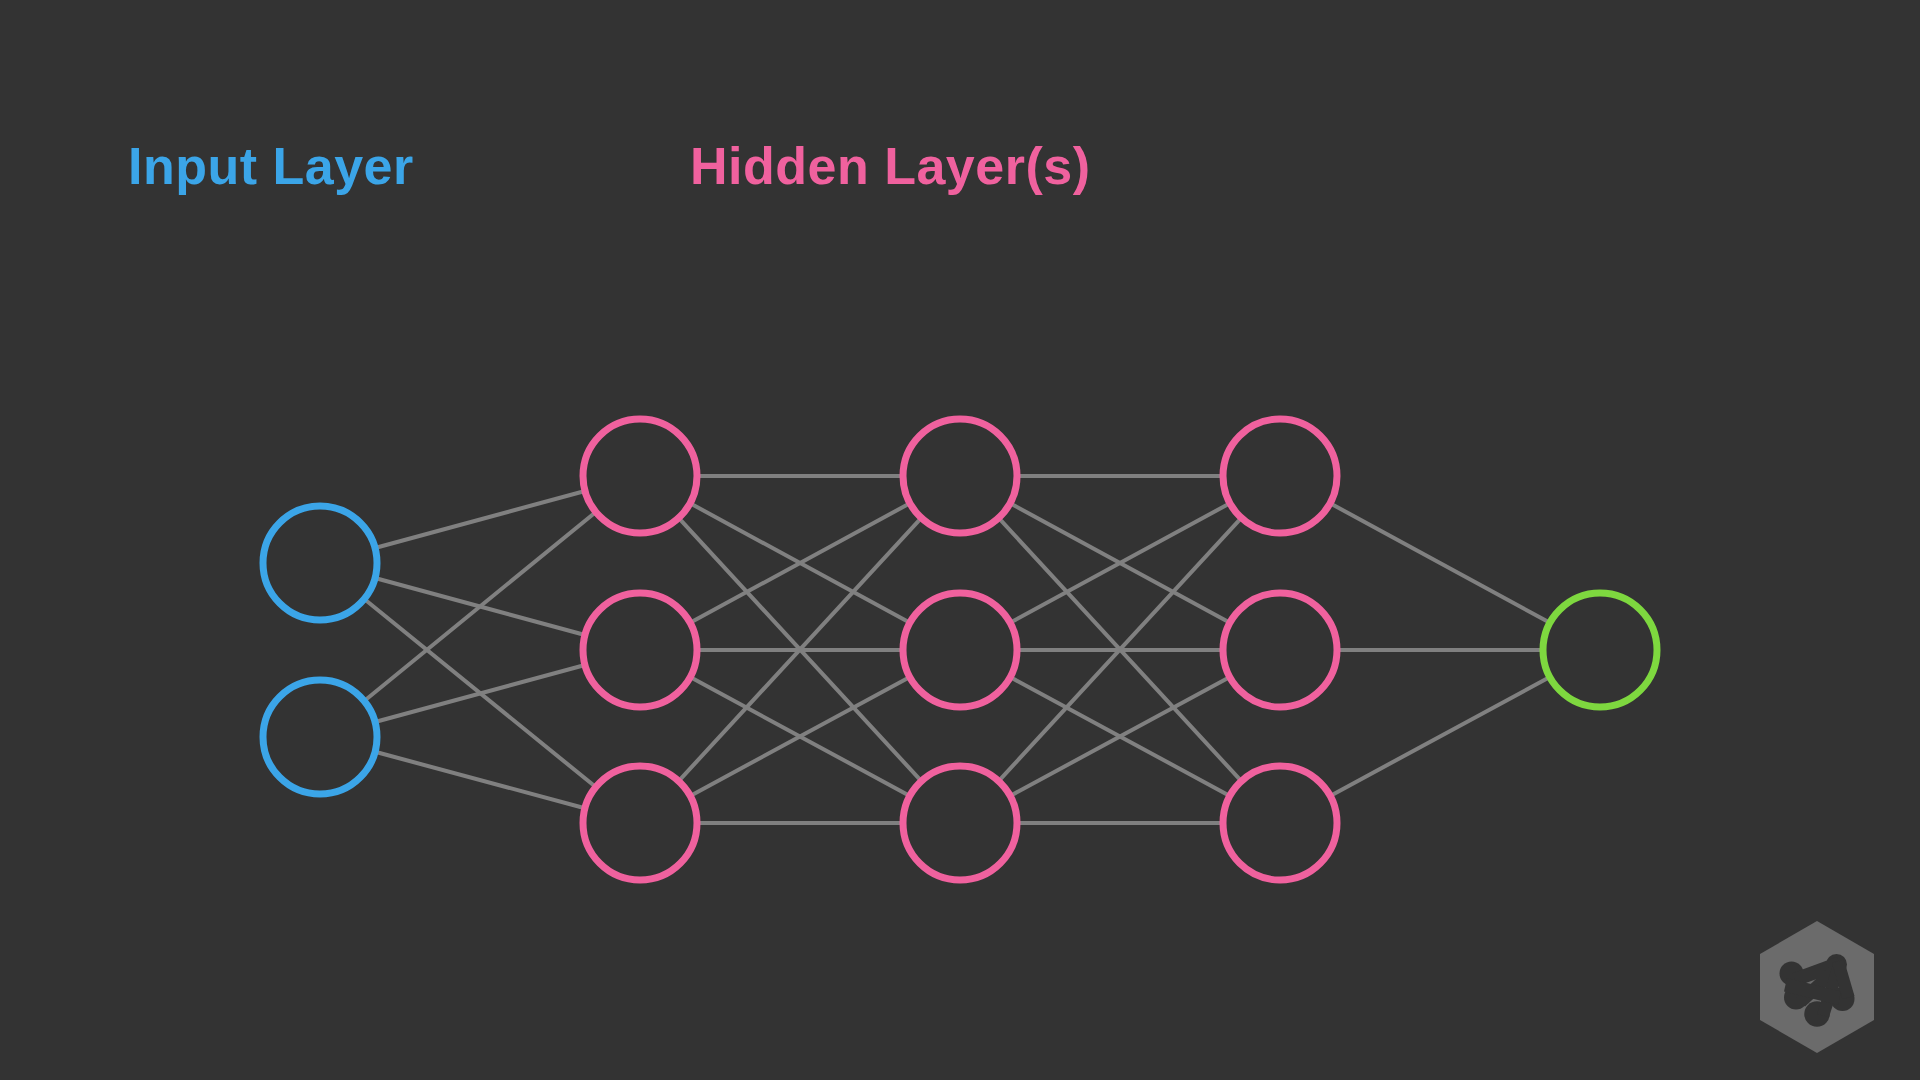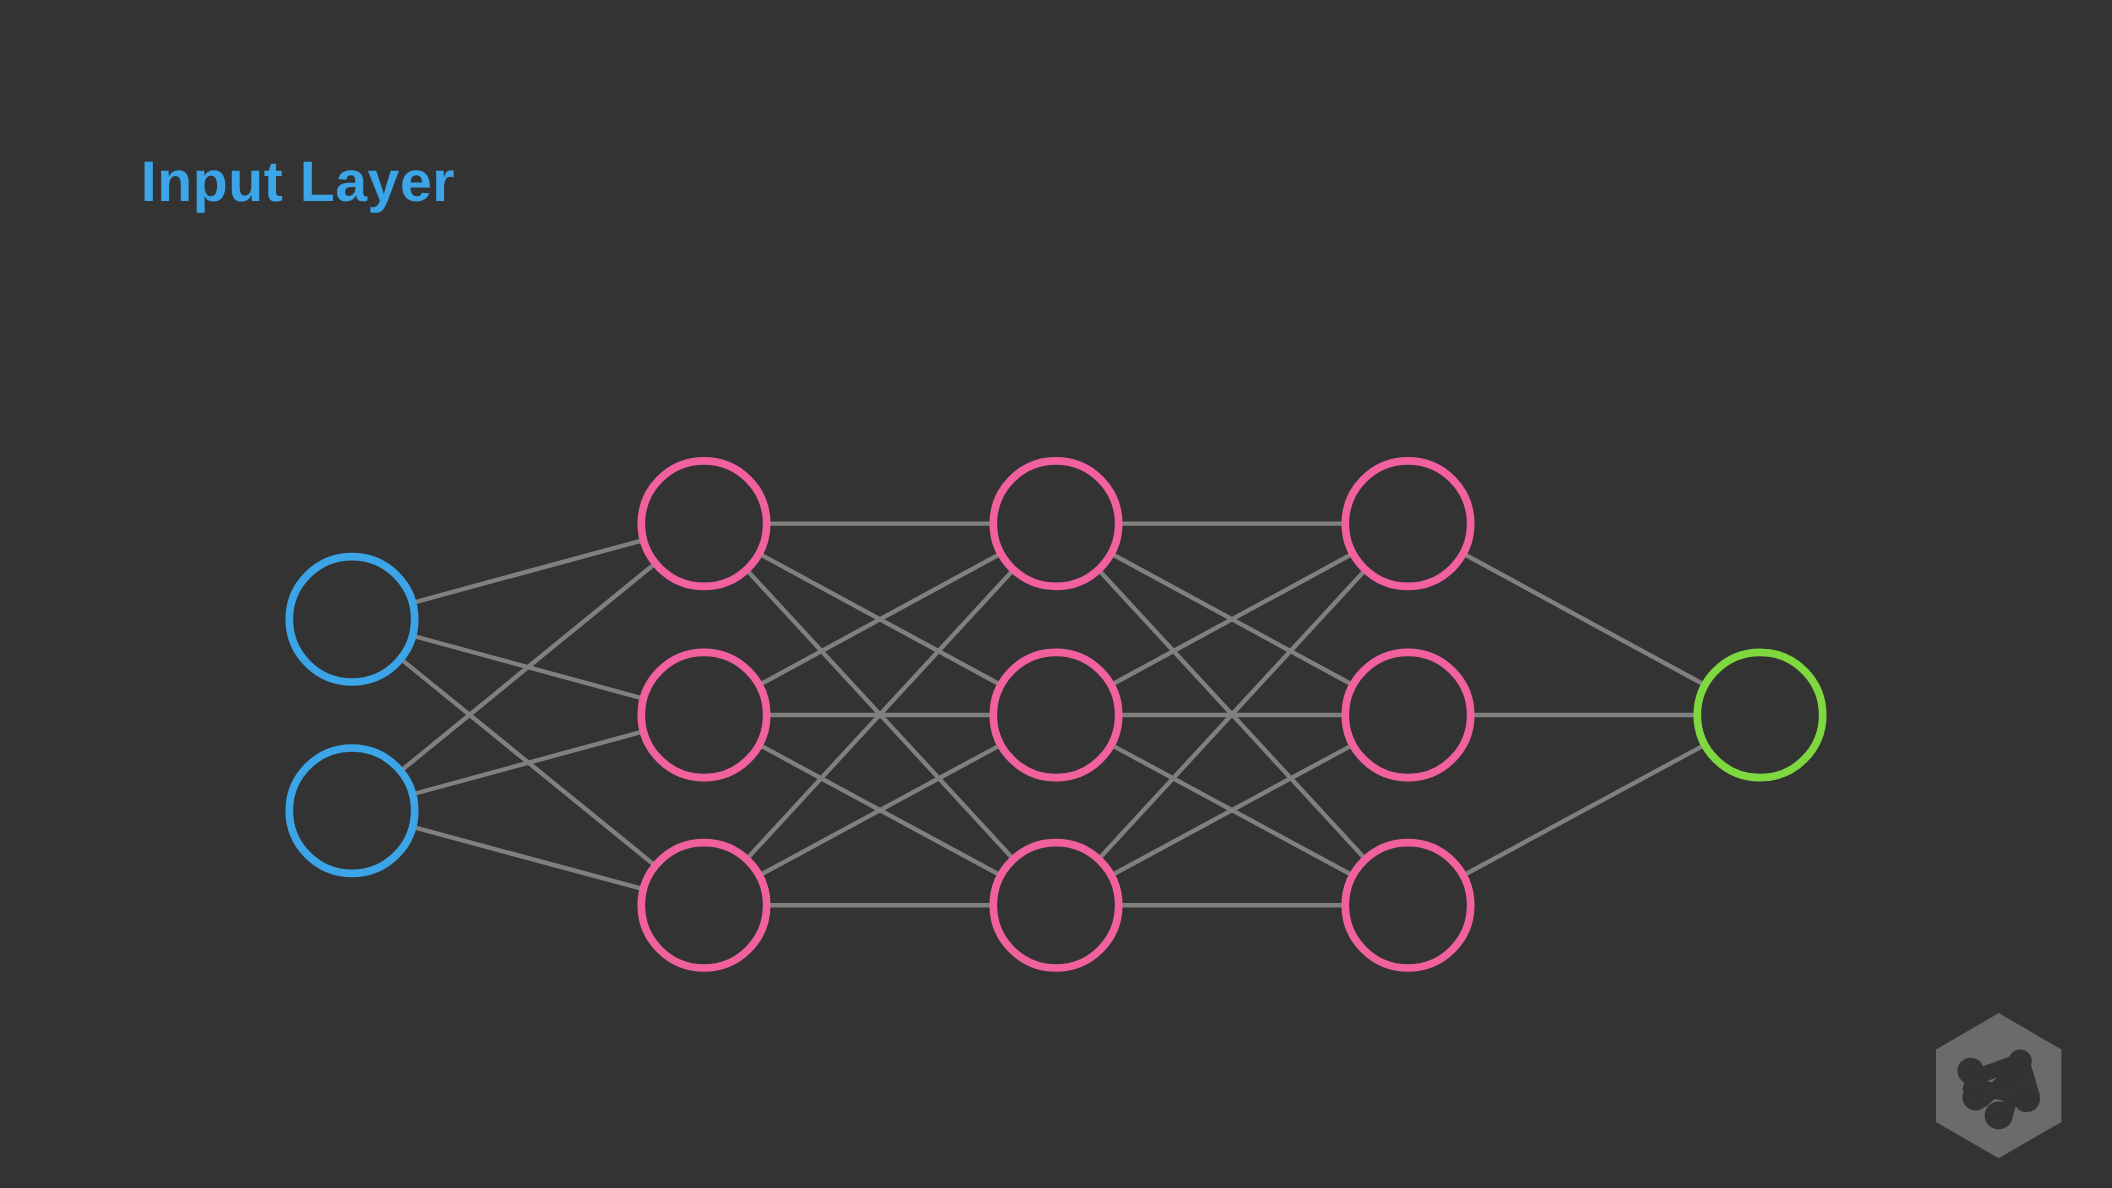--- a/index.html
+++ b/index.html
@@ -101,20 +101,21 @@
         <circle cx="960" cy="823" r="57" fill="none" stroke="#F0619E" stroke-width="7"></circle>
         <circle cx="1280" cy="476" r="57" fill="none" stroke="#F0619E" stroke-width="7"></circle>
         <circle cx="1280" cy="650" r="57" fill="none" stroke="#F0619E" stroke-width="7"></circle>
         <circle cx="1280" cy="823" r="57" fill="none" stroke="#F0619E" stroke-width="7"></circle>
         <circle cx="1600" cy="650" r="57" fill="none" stroke="#7ED83F" stroke-width="7"></circle>
       </g>
   </svg>
 
   <div id="labels">
     <div class="layer-label" id="label-input" style="color: rgb(59, 165, 232);">Input Layer</div>
+    <div class="layer-label" id="label-hidden" style="color: rgb(240, 97, 158);">Hidden Layer(s)</div>
   </div>
 
   <svg id="watermark" viewBox="0 0 100 100" xmlns="http://www.w3.org/2000/svg">
     <g>
       <path id="wm-hex" d="M50 6 L88 28 L88 72 L50 94 L12 72 L12 28 Z" stroke="none" fill="#6b6b6b"></path>
     </g>
     <g id="wm-glyph" fill="#333333">
       <circle cx="33" cy="41" r="8"></circle>
       <circle cx="36" cy="57" r="8"></circle>
       <circle cx="50" cy="68" r="8.5"></circle>

